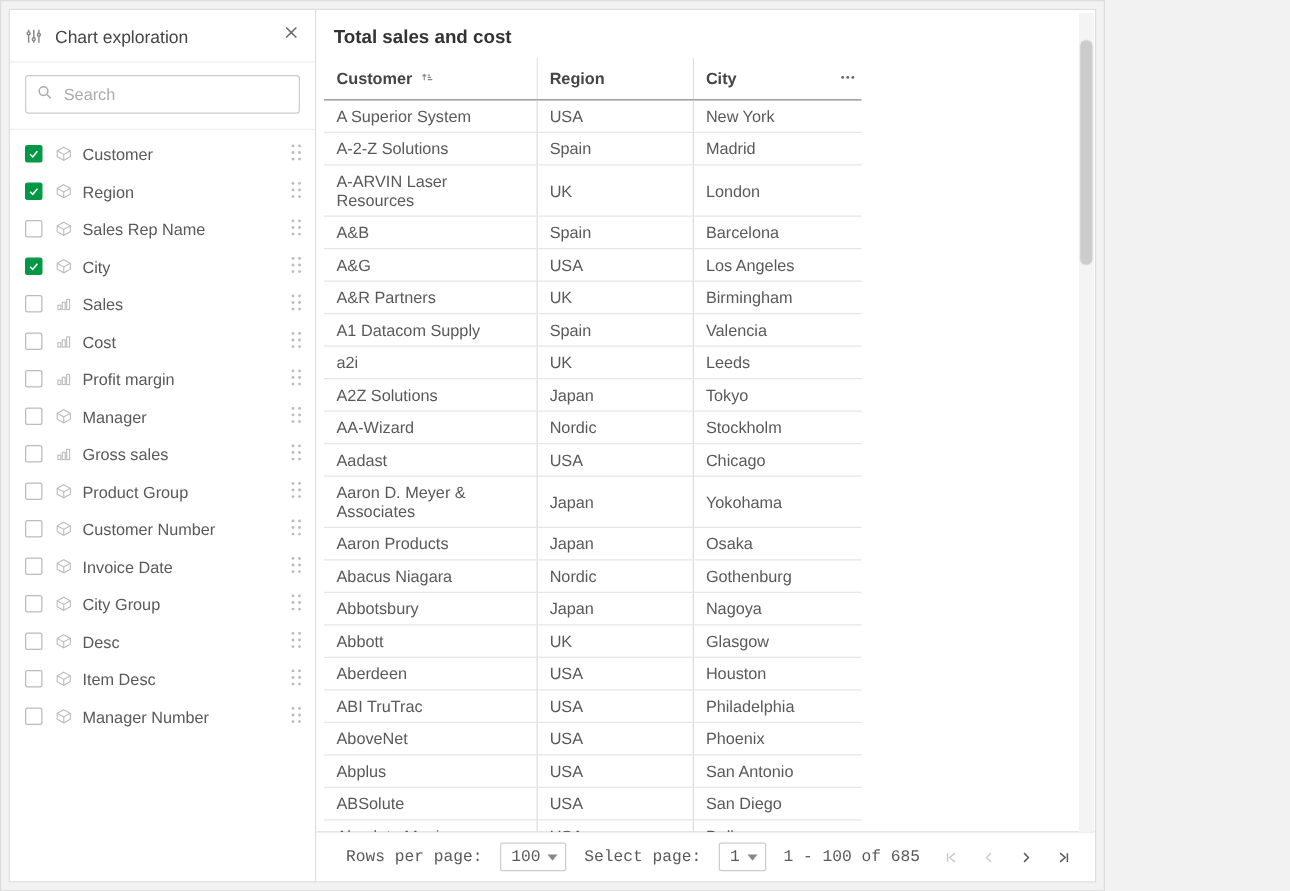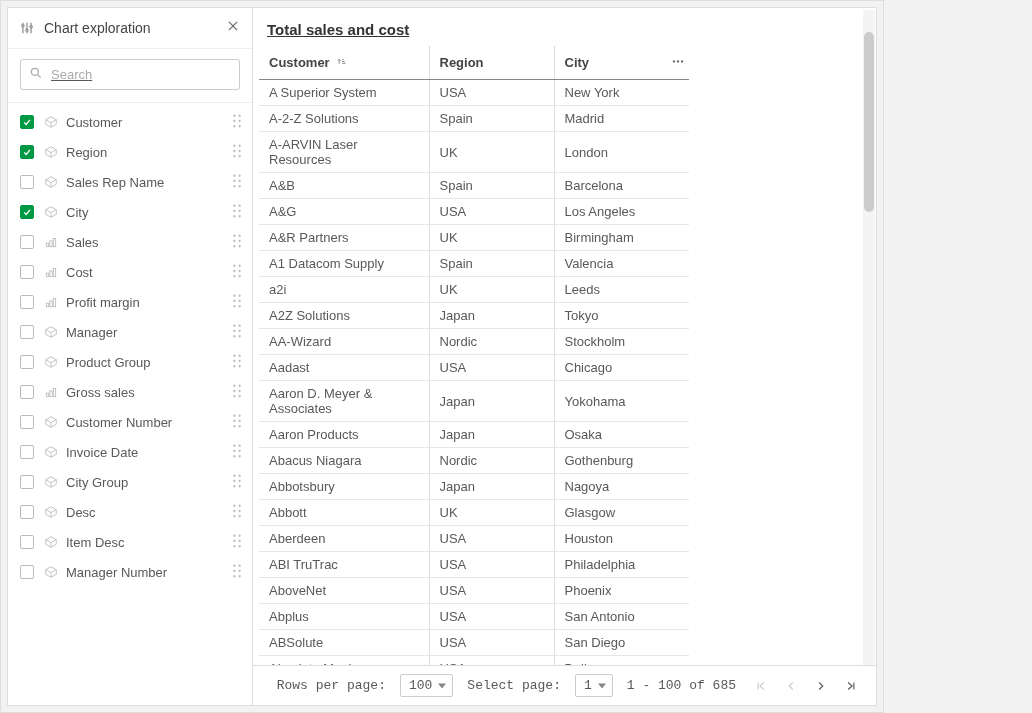--- a/index.html
+++ b/index.html
@@ -4,35 +4,35 @@
 <style>
   * { box-sizing: border-box; }
   html, body { margin:0; padding:0; font-family: -apple-system, "Segoe UI", Arial, sans-serif; font-size:13px; color:#595959; background:#f2f2f2; }
   .app { width:884px; height:713px; display:flex; background:#f2f2f2; border:1px solid #ddd; }
   
   .sidebar { width:246px; background:#fff; border:1px solid #ddd; margin:6px 0 6px 6px; display:flex; flex-direction:column; }
   .sb-header { display:flex; align-items:center; padding:11px 12px; border-bottom:1px solid #eee; }
   .sb-title { font-size:14px; color:#444; margin-left:10px; flex:1; }
   .sb-close { cursor:pointer; color:#666; font-size:16px; }
   .sb-search { padding:10px 12px 12px; border-bottom:1px solid #eee; }
-  .sb-search-box { display:flex; align-items:center; border:1px solid #ccc; border-radius:3px; padding:6px 8px;text-decoration:underline; }
+  .sb-search-box { display:flex; align-items:center; border:1px solid #ccc; border-radius:3px; padding:6px 8px; }
   .sb-search-box input { border:none; outline:none; font-size:13px; flex:1; color:#595959; background:transparent; }
   .sb-search-box input::placeholder { color:#aaa; }
   .sb-list { flex:1; overflow:auto; padding-top:4px; }
   .sb-item { display:flex; align-items:center; padding:5px 6px 5px 12px; height:30px; }
   .cb { width:14px; height:14px; border:1px solid #bbb; border-radius:2px; display:flex; align-items:center; justify-content:center; cursor:pointer; flex-shrink:0; }
   .cb.checked { background:#009845; border-color:#009845; }
   .cb.checked svg { display:block; }
   .cb svg { display:none; }
   .type-icon { margin:0 8px 0 10px; color:#bbb; display:flex; align-items:center; }
   .sb-label { flex:1; color:#595959; font-size:13px; }
   .drag { color:#bbb; cursor:grab; padding:0 4px; }
   
   .main { flex:1; background:#fff; border:1px solid #ddd; margin:6px 6px 6px 0; border-left:none; position:relative; display:flex; flex-direction:column; overflow:hidden; }
-  .chart-title { font-weight:700; font-size:15px; color:#333; padding:13px 14px 8px;text-decoration:underline; }
+  .chart-title { font-weight:700; font-size:15px; color:#333; padding:13px 14px 8px; }
   .table-wrap { flex:1; overflow:auto; margin-left:6px; }
   .tbl { border-collapse:collapse; width:430px; table-layout:fixed; }
   .tbl th { text-align:left; font-weight:600; font-size:13px; color:#444; padding:9px 10px; border-bottom:1px solid #888; border-right:1px solid #ddd; background:#fff; position:sticky; top:0; }
   .tbl th:last-child { border-right:none; }
   .tbl td { padding:5px 10px; border-bottom:1px solid #e6e6e6; border-right:1px solid #ddd; font-size:13px; color:#595959; height:25px; }
   .tbl td:last-child { border-right:none; }
   .col0 { width:170px; }
   .col1 { width:125px; }
   .col2 { width:135px; }
   .th-inner { display:flex; align-items:center; gap:6px; }
@@ -248,45 +248,45 @@
               <circle cx="2" cy="8" r="1.3"></circle>
               <circle cx="8" cy="8" r="1.3"></circle>
               <circle cx="2" cy="14" r="1.3"></circle>
               <circle cx="8" cy="14" r="1.3"></circle>
             </svg></span>
         </div>
         <div class="sb-item">
           <span class="cb"></span>
           <span class="type-icon">
             <svg width="14" height="14" viewBox="0 0 24 24" fill="none" stroke="#bbb" stroke-width="1.5">
-              <path d="M12 3 L21 8 L21 16 L12 21 L3 16 L3 8 Z"></path>
-              <path d="M3 8 L12 13 L21 8"></path>
-              <path d="M12 13 L12 21"></path>
-            </svg>
-          </span>
-          <span class="sb-label">Product Group</span>
-          <span class="drag"><svg width="10" height="14" viewBox="0 0 10 16" fill="#bbb">
-              <circle cx="2" cy="2" r="1.3"></circle>
-              <circle cx="8" cy="2" r="1.3"></circle>
-              <circle cx="2" cy="8" r="1.3"></circle>
-              <circle cx="8" cy="8" r="1.3"></circle>
-              <circle cx="2" cy="14" r="1.3"></circle>
-              <circle cx="8" cy="14" r="1.3"></circle>
-            </svg></span>
-        </div>
-        <div class="sb-item">
-          <span class="cb"></span>
-          <span class="type-icon">
-            <svg width="14" height="14" viewBox="0 0 24 24" fill="none" stroke="#bbb" stroke-width="1.5">
               <rect x="4" y="14" width="4" height="6"></rect>
               <rect x="10" y="10" width="4" height="10"></rect>
               <rect x="16" y="6" width="4" height="14"></rect>
             </svg>
           </span>
           <span class="sb-label">Gross sales</span>
+          <span class="drag"><svg width="10" height="14" viewBox="0 0 10 16" fill="#bbb">
+              <circle cx="2" cy="2" r="1.3"></circle>
+              <circle cx="8" cy="2" r="1.3"></circle>
+              <circle cx="2" cy="8" r="1.3"></circle>
+              <circle cx="8" cy="8" r="1.3"></circle>
+              <circle cx="2" cy="14" r="1.3"></circle>
+              <circle cx="8" cy="14" r="1.3"></circle>
+            </svg></span>
+        </div>
+        <div class="sb-item">
+          <span class="cb"></span>
+          <span class="type-icon">
+            <svg width="14" height="14" viewBox="0 0 24 24" fill="none" stroke="#bbb" stroke-width="1.5">
+              <path d="M12 3 L21 8 L21 16 L12 21 L3 16 L3 8 Z"></path>
+              <path d="M3 8 L12 13 L21 8"></path>
+              <path d="M12 13 L12 21"></path>
+            </svg>
+          </span>
+          <span class="sb-label">Product Group</span>
           <span class="drag"><svg width="10" height="14" viewBox="0 0 10 16" fill="#bbb">
               <circle cx="2" cy="2" r="1.3"></circle>
               <circle cx="8" cy="2" r="1.3"></circle>
               <circle cx="2" cy="8" r="1.3"></circle>
               <circle cx="8" cy="8" r="1.3"></circle>
               <circle cx="2" cy="14" r="1.3"></circle>
               <circle cx="8" cy="14" r="1.3"></circle>
             </svg></span>
         </div>
         <div class="sb-item">

